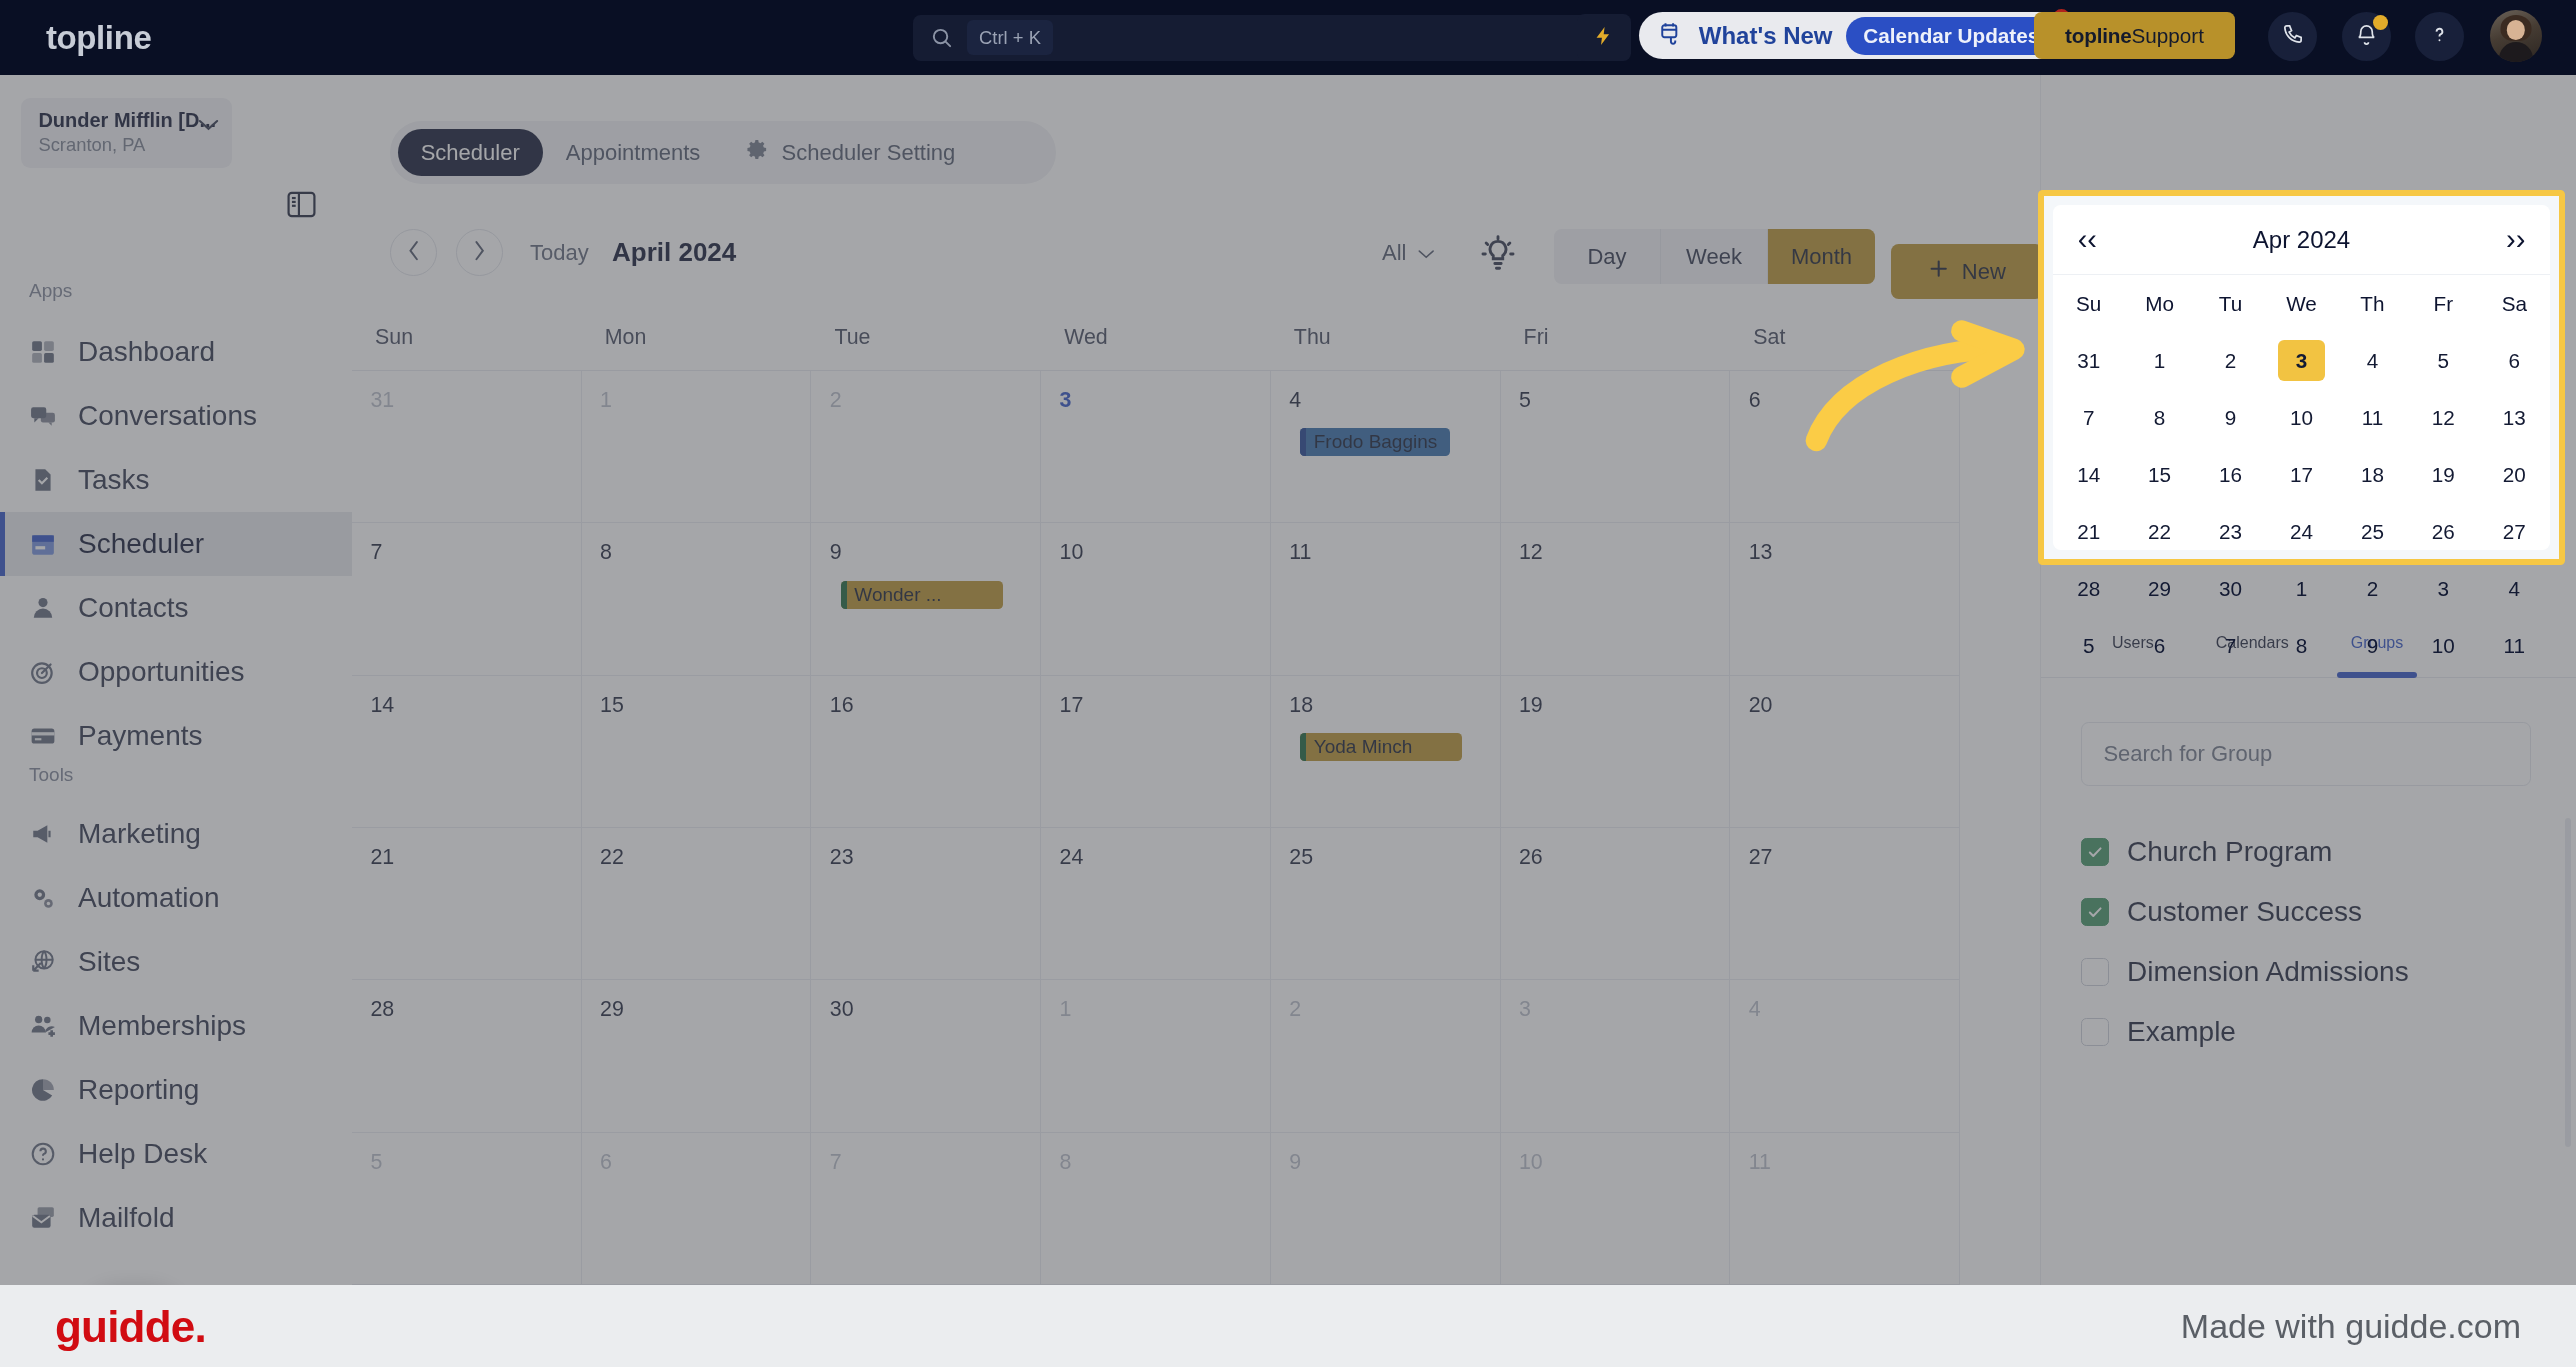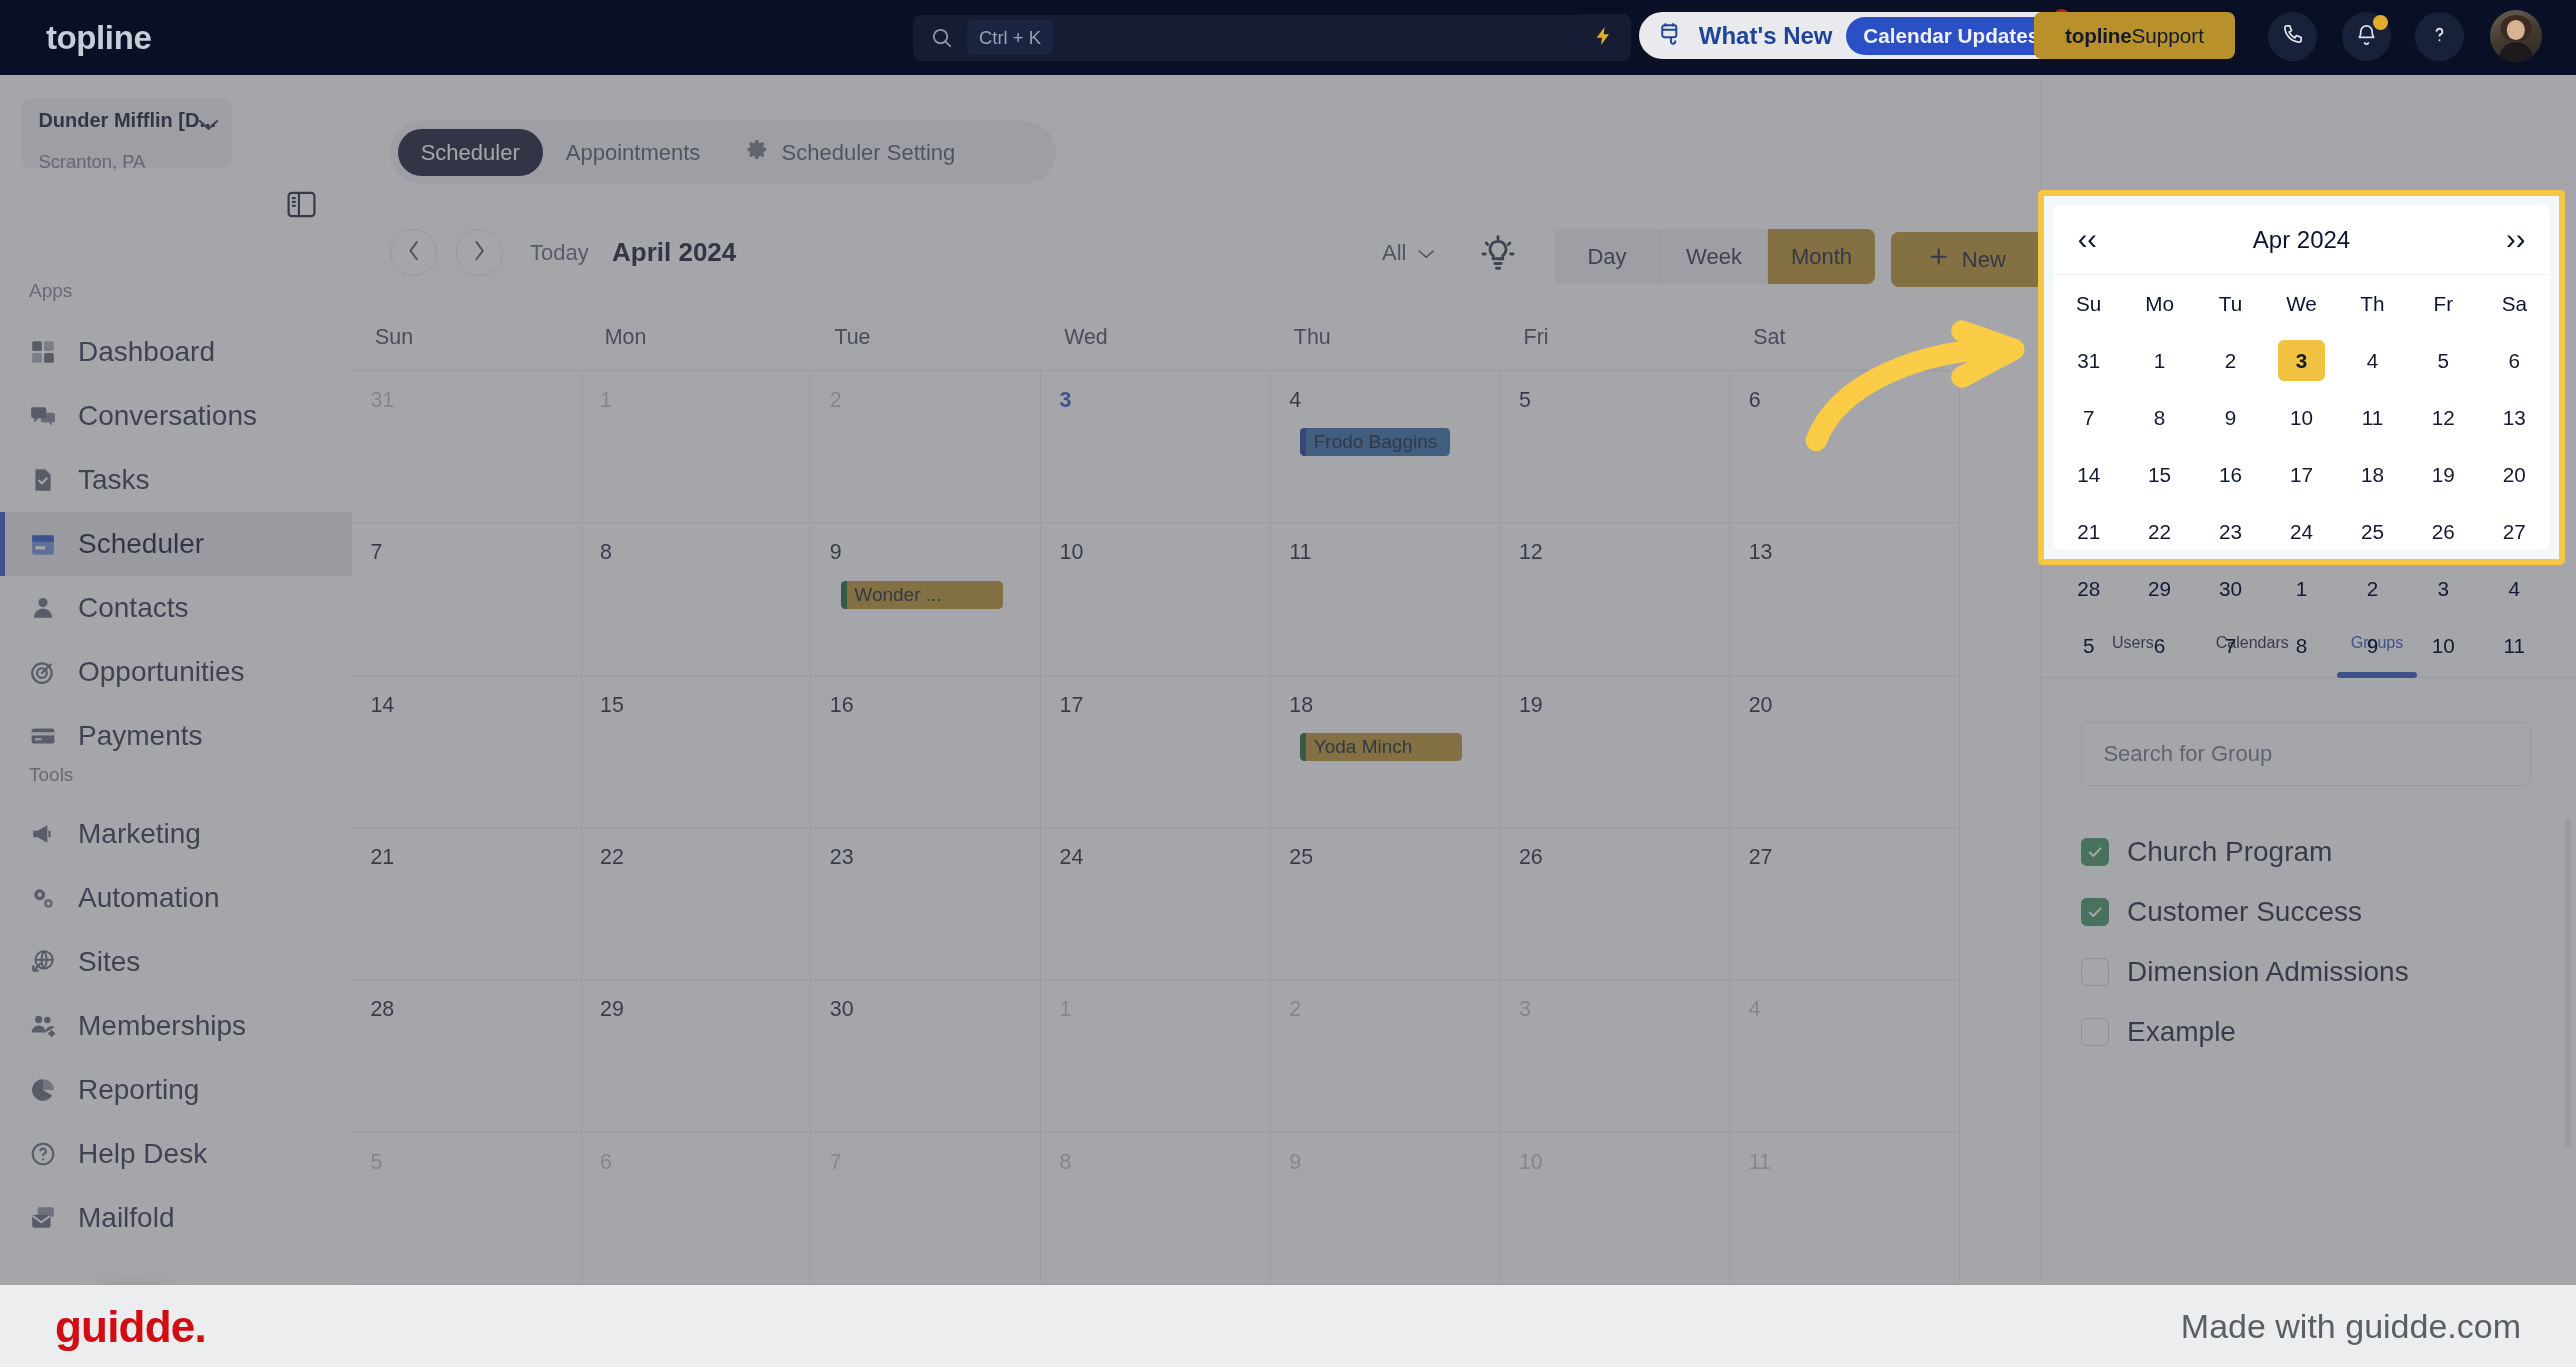--- a/index.html
+++ b/index.html
@@ -98,21 +98,21 @@
     position: absolute; top: 75px; left: 0; width: 352px; height: 1210px;
     background: #ffffff;
   }
   .org-card {
     position: absolute; left: 21.4px; top: 23px;
     width: 211px; height: 70px;
     background: #f0f1f4; border-radius: 9.2px;
     padding: 10.7px 0 0 17px;
   }
   .org-name { color: #0d1430; font-size: 20px; font-weight: 700; }
-  .org-sub  { color: #757c8d; font-size: 18.4px; margin-top: 19px; }
+  .org-sub  { color: #757c8d; font-size: 18.4px; margin-top: 2px; }
   .org-chev { position: absolute; right: 12.3px; top: 20px; }
   .panel-toggle { position: absolute; left: 286px; top: 115px; }
 
   .nav-section {
     color: #7b8294; font-size: 19px; margin: 0 0 7.7px 29px;
   }
   #apps-label { position: absolute; top: 205px; left: 0; }
   #tools-label { position: absolute; top: 689px; left: 0; }
 
   .nav-list { position: absolute; left: 0; width: 352px; }
@@ -190,21 +190,21 @@
     position: absolute; left: 1202px; top: 9.2px;
     height: 55px; border-radius: 7.7px; overflow: hidden;
     display: flex; background: #f0f1f4;
   }
   .viewseg .seg {
     width: 107px; display: flex; align-items: center; justify-content: center;
     color: #2a3148; font-size: 22px; border-right: 0.8px solid #e1e4ea;
   }
   .viewseg .seg.active { background: #b8912a; color: #141a2c; border-right: none; }
   #new-btn {
-    position: absolute; left: 1539px; top: 12px; width: 152px; height: 55px;
+    position: absolute; left: 1539px; top: 24px; width: 152px; height: 55px;
     background: #b8912a; border-radius: 7.7px;
     display: flex; align-items: center; justify-content: center; gap: 12.3px;
     color: #141a2c; font-size: 22px;
   }
 
   
   .cal { position: absolute; left: 0; top: 230px; width: 1608px; height: 980px; }
   .cal-head { display: grid; grid-template-columns: repeat(7, 1fr); height: 66px; border-bottom: 0.8px solid #e6e8ee; }
   .cal-head div { padding-left: 23px; color: #3f465b; font-size: 21.4px; display: flex; align-items: center; }
   .cal-body { display: grid; grid-template-columns: repeat(7, 1fr); grid-template-rows: repeat(6, 1fr); height: 914px; }

